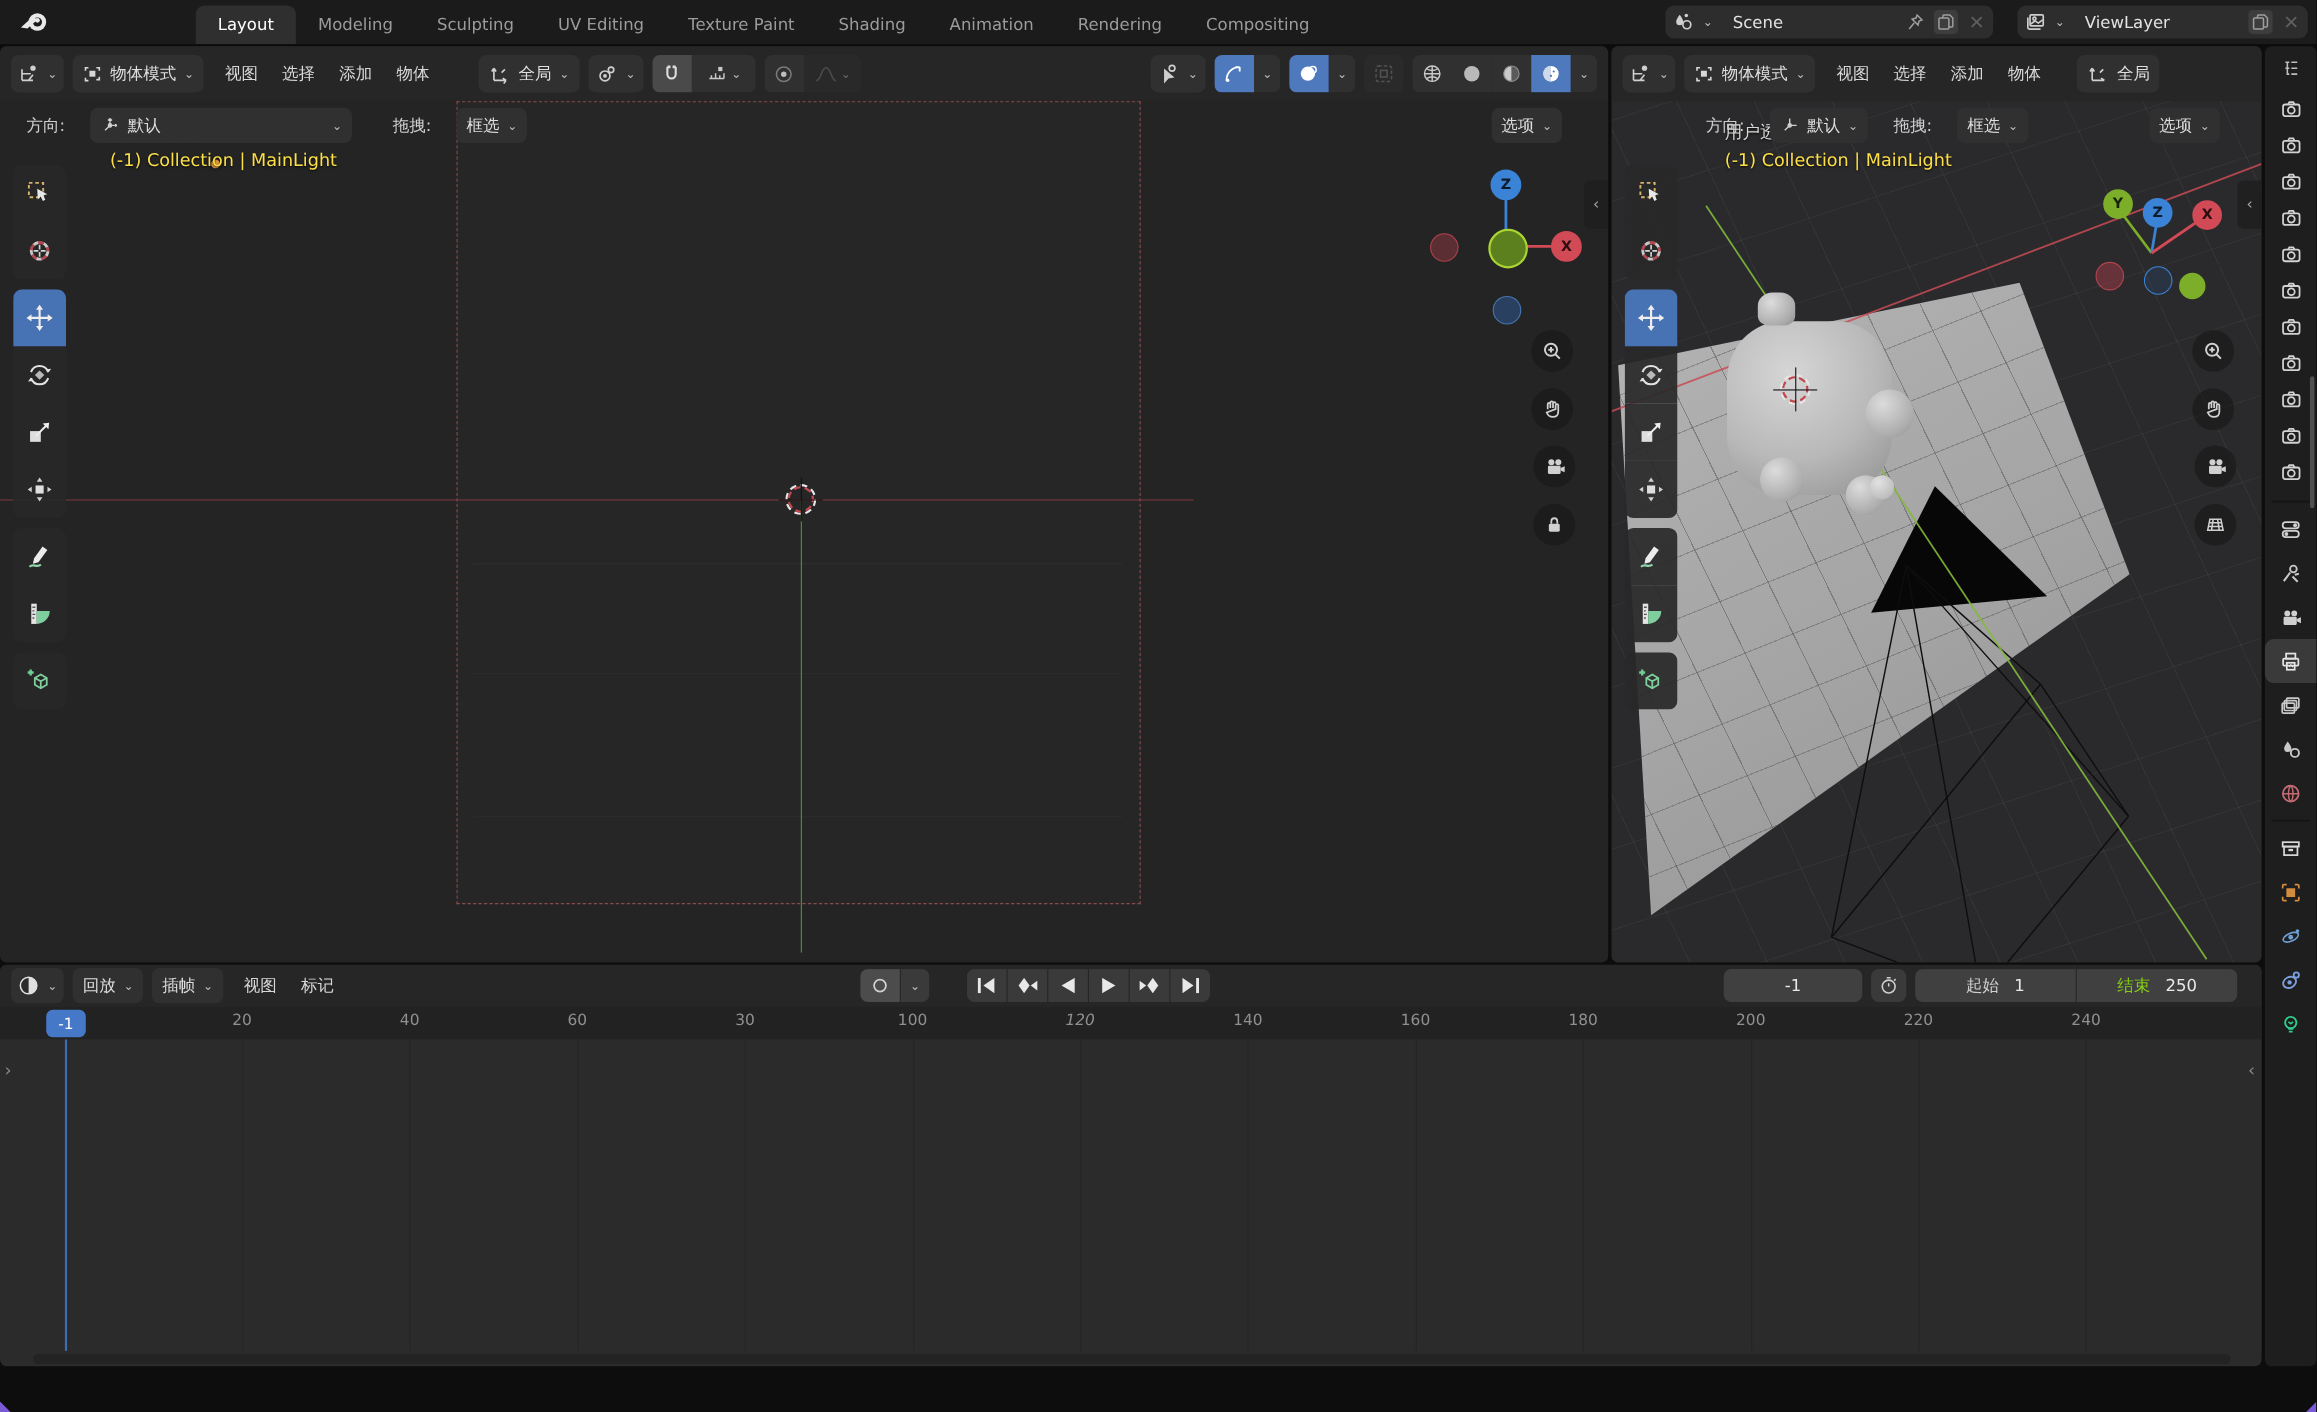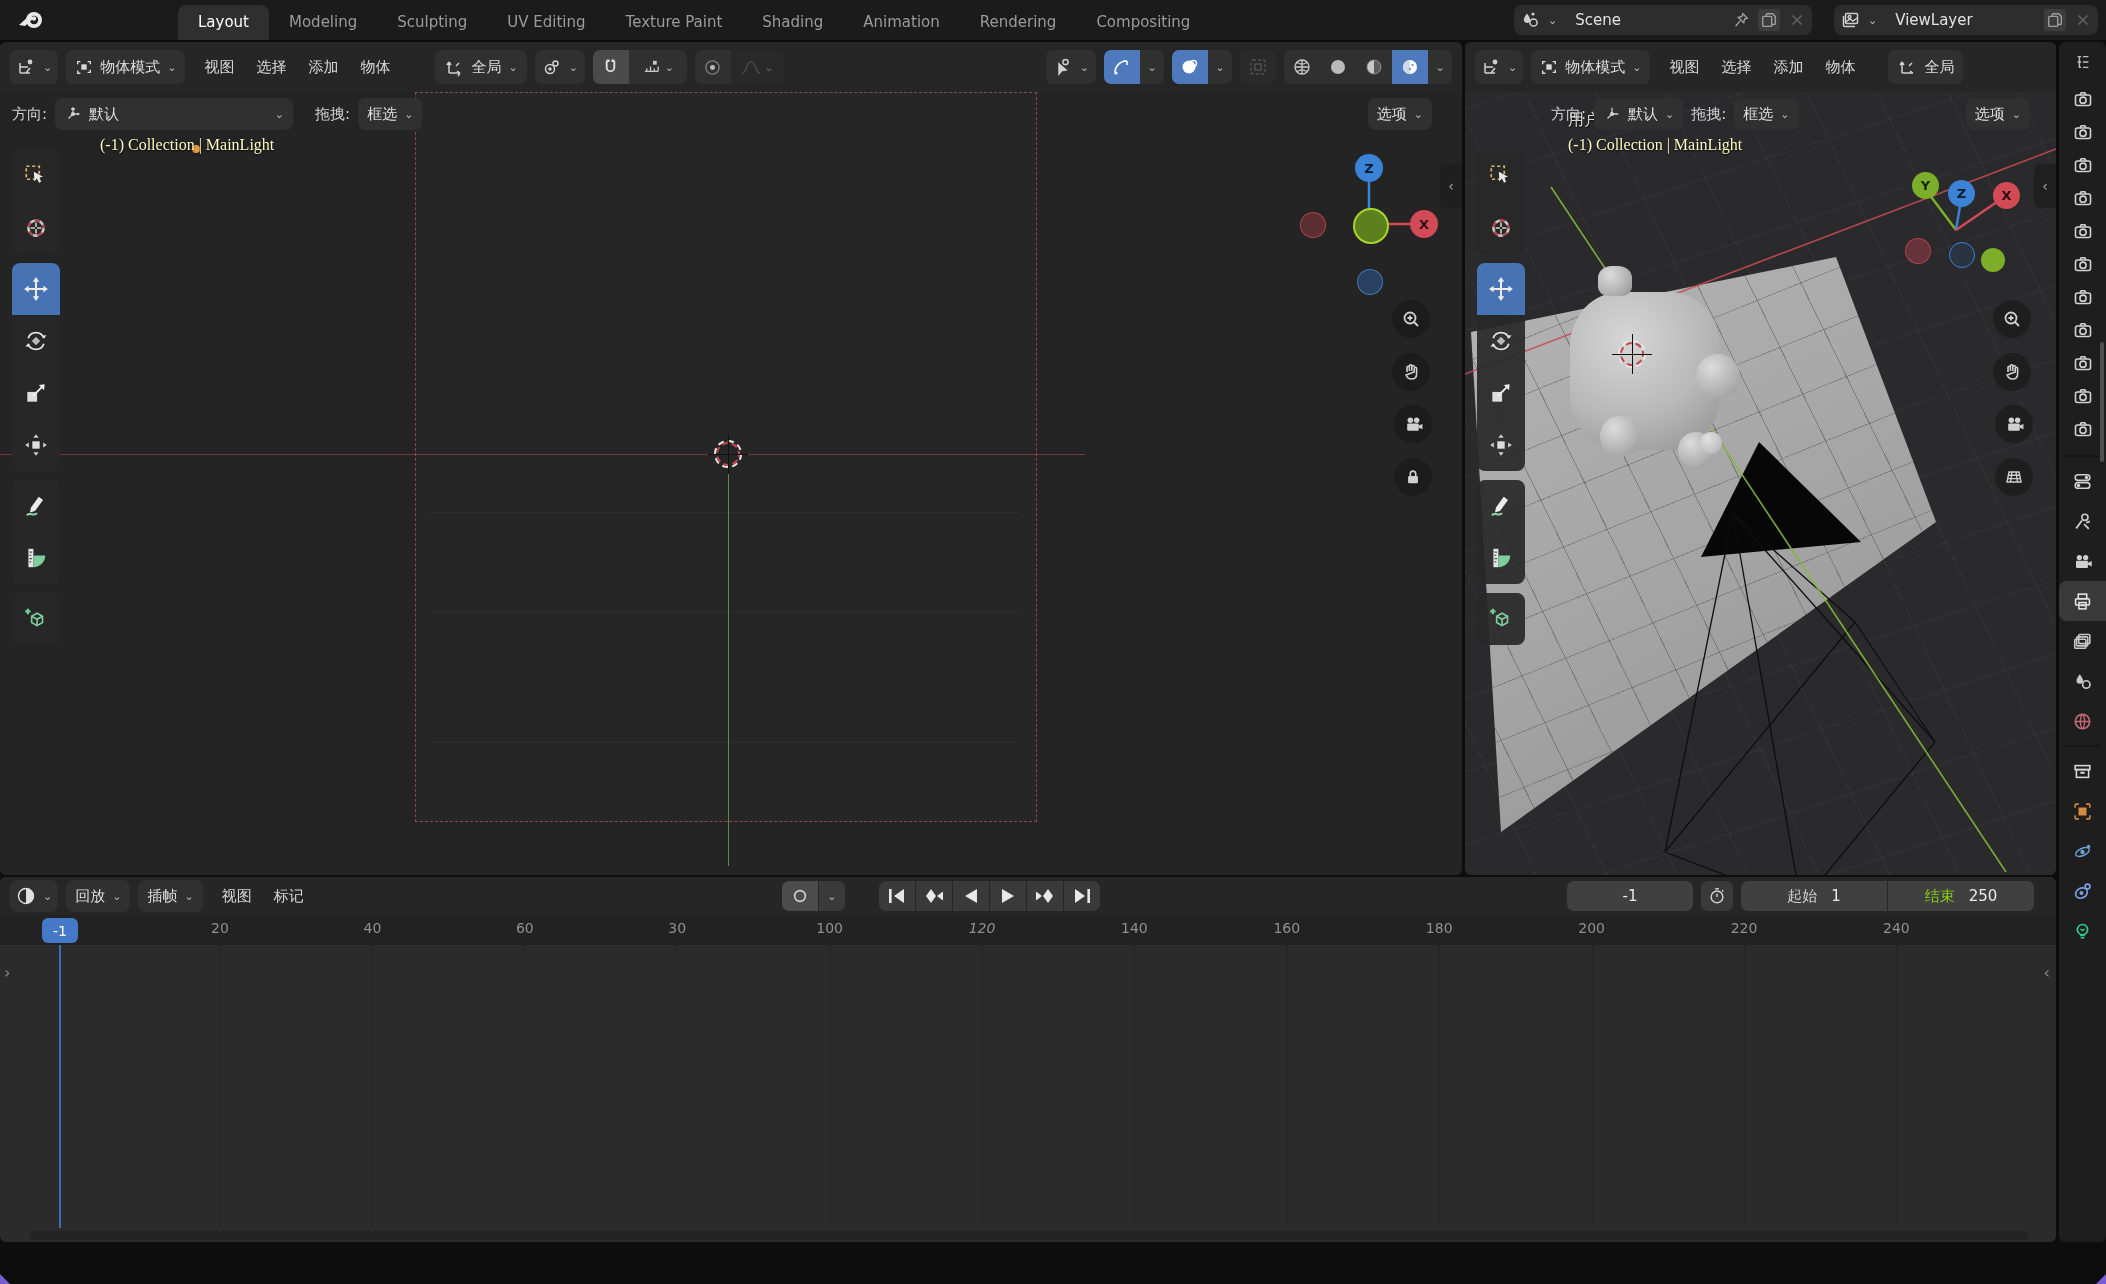--- a/index.html
+++ b/index.html
@@ -28,37 +28,37 @@
   #vpR{left:1465px;top:42px;width:591px;height:833px;background:#2a2a2c;}
   .vp-header{position:absolute;left:0;top:0;right:0;height:50px;background:#262626;display:flex;align-items:center;gap:8px;padding:0 10px;box-sizing:border-box;}
   .vp-body{position:absolute;left:0;top:50px;right:0;bottom:0;}
   .pill{background:#303030;border-radius:7px;height:34px;display:flex;align-items:center;gap:7px;padding:0 9px;color:#dedede;white-space:nowrap;}
   .hmenu{padding:0 11px;color:#d8d8d8;white-space:nowrap;}
   .tglgrp{display:flex;border-radius:7px;overflow:hidden;height:34px;}
   .tgl{width:36px;height:34px;background:#303030;display:flex;align-items:center;justify-content:center;color:#c9c9c9;}
   .tgl.on{background:#4e79bd;color:#fff;}
   .tgl.dim{color:#6b6b6b;}
   .tgl.chevbox{width:24px;}
-  .toolrow{position:absolute;top:3px;left:0;right:0;height:38px;display:flex;align-items:center;gap:8px;padding:0 12px;pointer-events:none;}
+  .toolrow{position:absolute;top:3px;left:0;right:0;height:38px;display:flex;align-items:center;gap:23px;padding:0 24px;pointer-events:none;}
   .toolrow .pill{height:32px;pointer-events:auto;}
   .lbl{color:#cfcfcf;}
 
   
   .toolbar{position:absolute;left:12px;top:58px;width:48px;display:flex;flex-direction:column;gap:9px;}
   .tgroup{display:flex;flex-direction:column;border-radius:8px;overflow:hidden;}
   .tbtn{width:48px;height:52px;background:rgba(40,40,40,.92);display:flex;align-items:center;justify-content:center;}
   .tbtn.active{background:#4772b3;}
 
   
   .axis{position:absolute;border-radius:50%;display:flex;align-items:center;justify-content:center;font-size:13px;font-weight:bold;color:#16212b;}
   .navbtn{position:absolute;width:38px;height:38px;border-radius:50%;background:rgba(24,24,24,.6);display:flex;align-items:center;justify-content:center;color:#d0d0d0;}
   .collapse{position:absolute;width:22px;height:44px;background:rgba(30,30,30,.85);border-radius:6px 0 0 6px;display:flex;align-items:center;justify-content:center;color:#aaa;font-size:14px;}
 
   .vp-title{position:absolute;color:#d8d8d8;text-shadow:0 1px 2px rgba(0,0,0,.9);font-size:16px;}
-  .vp-sub{position:absolute;color:#fef9c3;text-shadow:0 1px 2px rgba(0,0,0,.9);font-size:16px;font-family:Liberation Serif, serif;}
+  .vp-sub{position:absolute;color:#fde047;text-shadow:0 1px 2px rgba(0,0,0,.9);font-size:16px;}
 
   
   #camframe{position:absolute;left:415px;top:0px;width:620px;height:728px;border:1px dashed rgba(190,95,95,.65);background:rgba(255,255,255,.012);}
   .cursor3d{position:absolute;width:28px;height:28px;margin:-14px 0 0 -14px;}
   .cursor3d .ring{position:absolute;inset:0;border-radius:50%;border:2px dashed #e6e6e6;}
   .cursor3d .ring2{position:absolute;inset:2px;border-radius:50%;border:2px dashed #c0484e;transform:rotate(22deg);}
   .cursor3d .h{position:absolute;left:-6px;right:-6px;top:50%;height:1px;background:#111;}
   .cursor3d .v{position:absolute;top:-6px;bottom:-6px;left:50%;width:1px;background:#111;}
 
   

